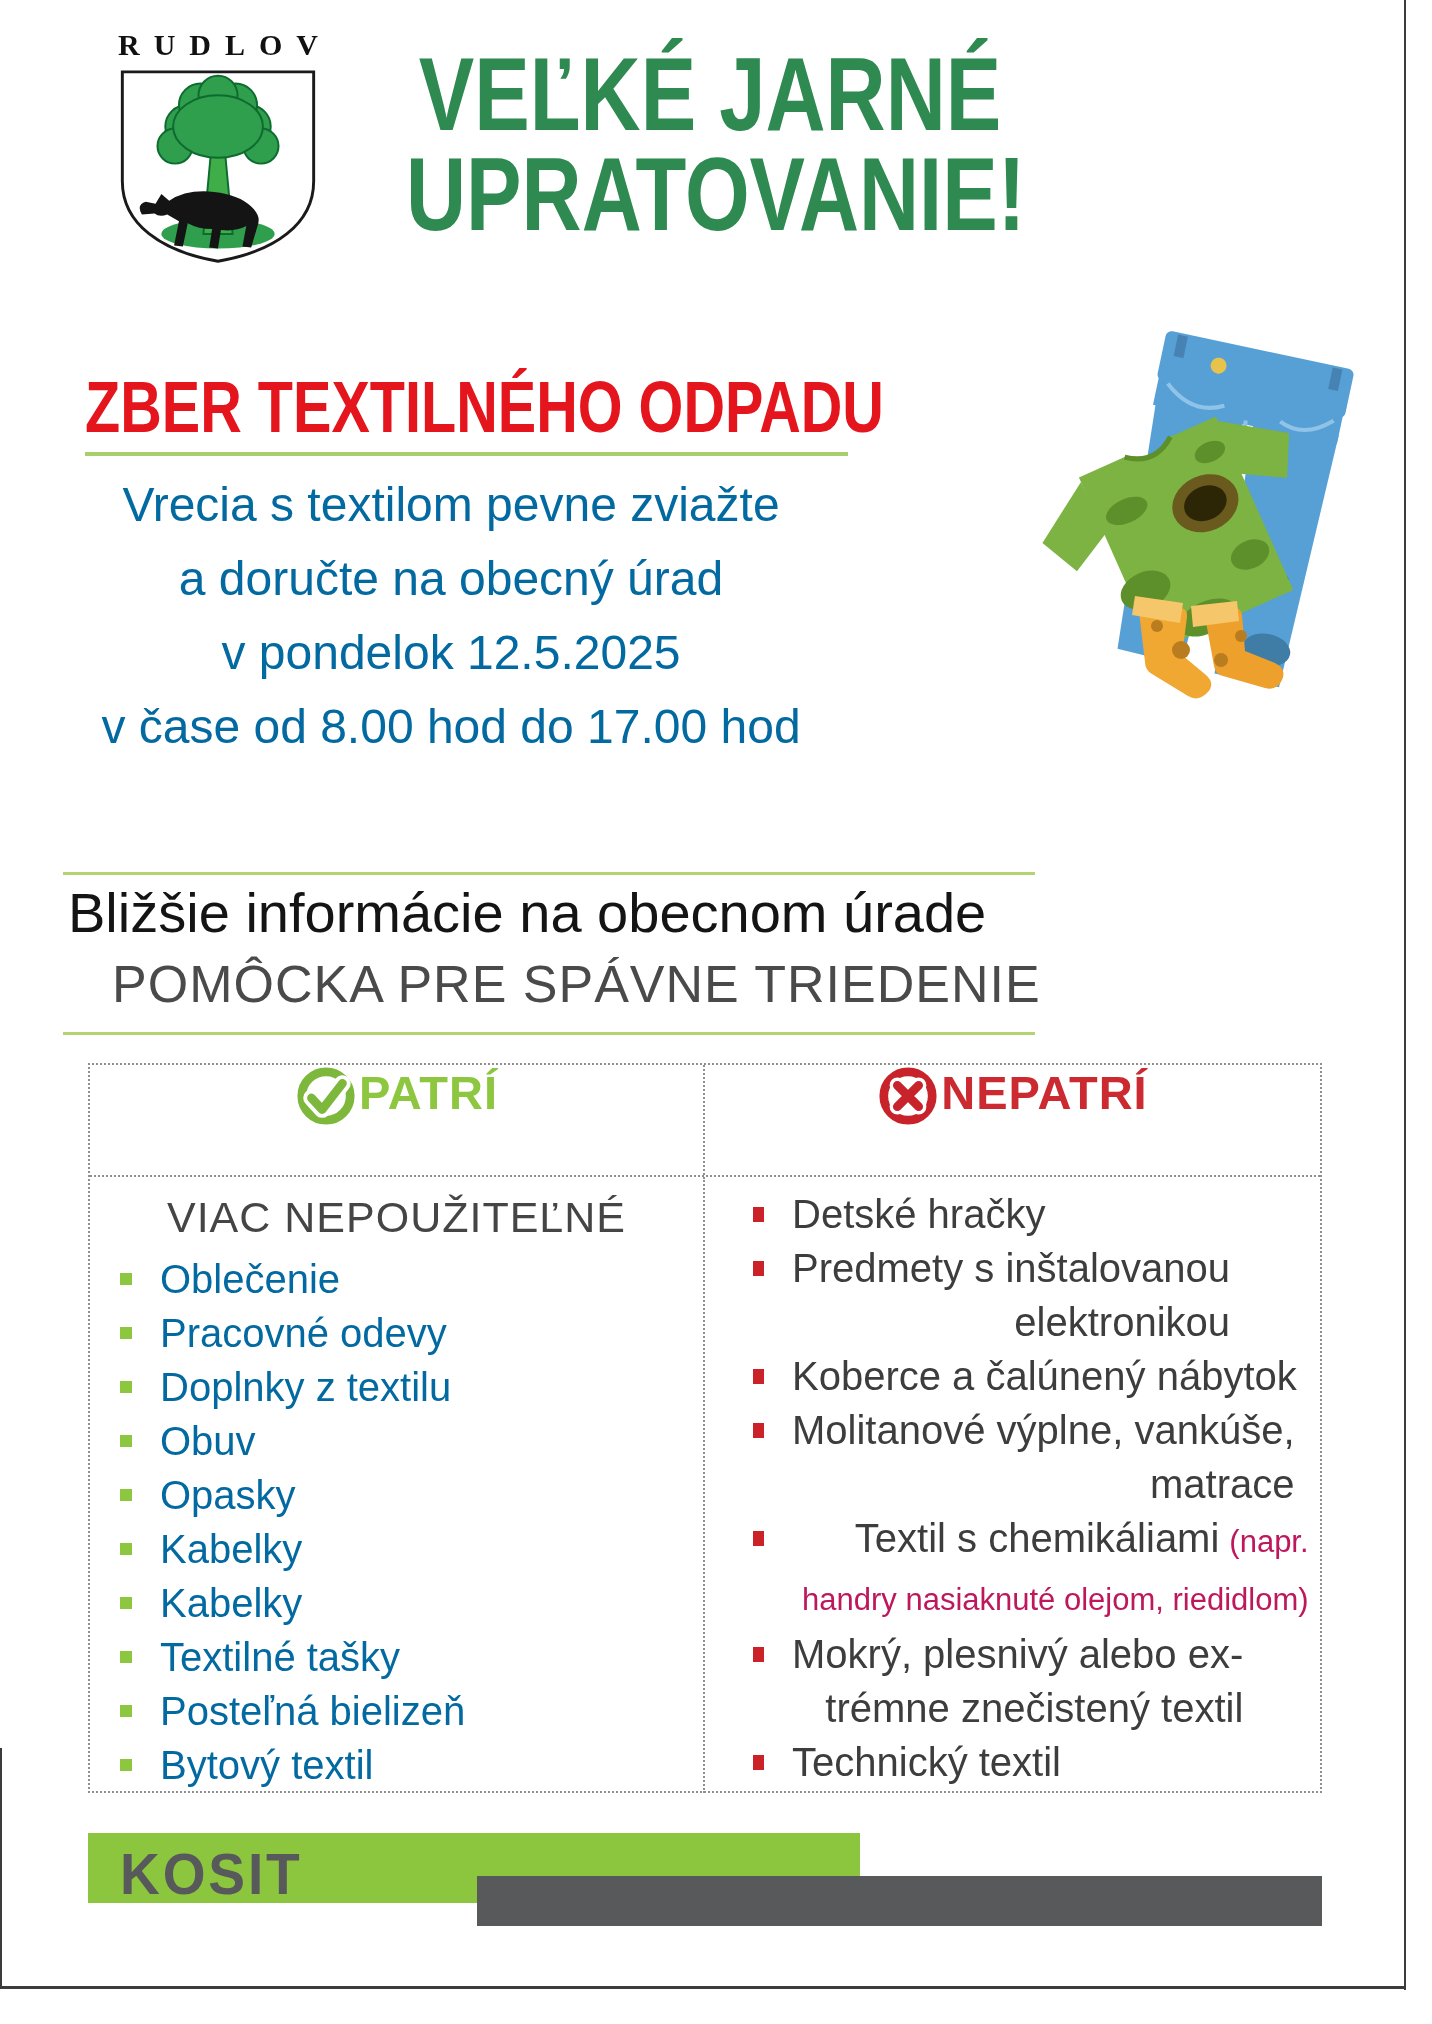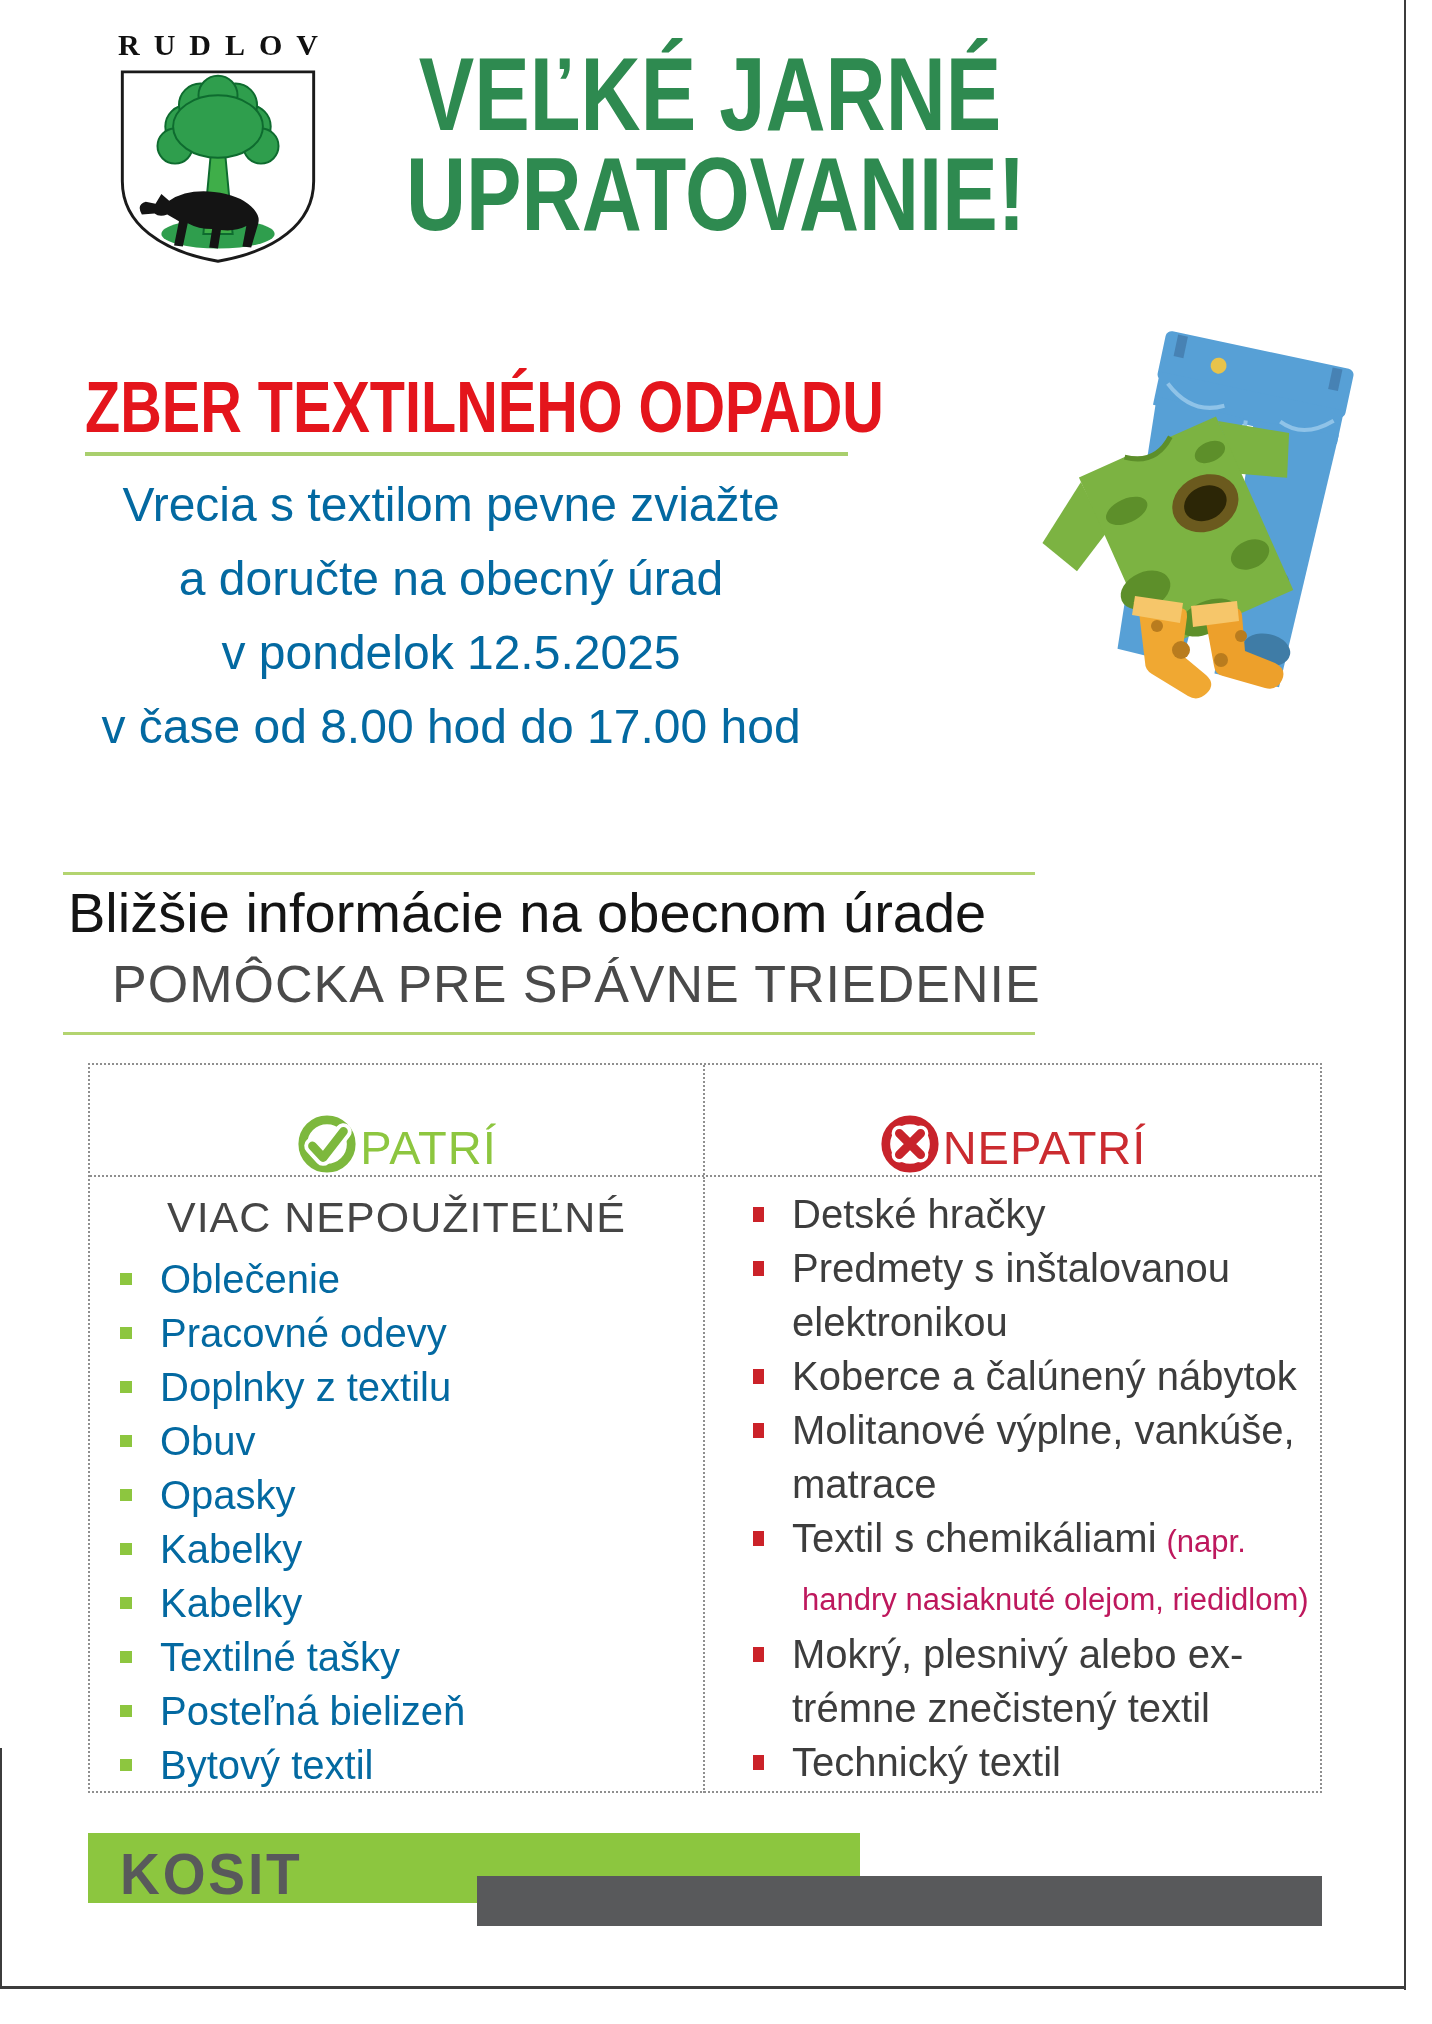--- a/index.html
+++ b/index.html
@@ -36,30 +36,30 @@
   .divider.d1{top:872px;}
   .divider.d2{top:1032px;}
   .info-line{position:absolute; left:68px; top:880px; font-size:56px; color:#141414; white-space:nowrap;}
   .helper-heading{position:absolute; left:112px; top:954px; font-size:52px; color:#4a4a4a; letter-spacing:1px; white-space:nowrap;}
   
   .sort-table{
     position:absolute; left:88px; top:1063px; width:1234px; height:730px;
     border:2px dotted #8f8f8f; box-sizing:border-box; background:#fff;
   }
   .t-header{display:flex; height:112px; border-bottom:2px dotted #8f8f8f; box-sizing:border-box;}
-  .t-head-cell{flex:0 0 auto; display:flex; align-items:flex-end; justify-content:center; gap:2px;}
+  .t-head-cell{flex:0 0 auto; display:flex; align-items:flex-start; justify-content:center; gap:2px;font-weight:bold;}
   .t-head-cell.left{width:615px; border-right:2px dotted #8f8f8f; box-sizing:border-box;}
   .t-head-cell.right{flex:1;}
   .head-label{font-size:47px; letter-spacing:1px;}
   .head-label.patri{color:#8dc63f;}
   .head-label.nepatri{color:#cb2b30;}
   .t-body{display:flex; height:616px;}
   .t-cell{box-sizing:border-box;}
   .t-cell.left{width:615px; border-right:2px dotted #8f8f8f; padding:0 0 0 30px;}
-  .t-cell.right{flex:1; padding:0 0 0 48px;}
+  .t-cell.right{flex:1; padding:0 0 0 48px;text-align:right;}
   .subheader{ text-align:center; font-size:43px; color:#454545; letter-spacing:1px; margin:16px 30px 0 0;}
   ul.sort-list{list-style:none; margin:0; padding:10px 0 0 0;}
   li.p-item{display:flex; align-items:center; gap:28px; height:54px; font-size:40px; color:#0369a1;}
   li.n-item{display:flex; align-items:flex-start; gap:28px; font-size:40px; color:#3d3d3d;}
   li.n-item .item-text{line-height:54px;}
   .bullet{flex:0 0 auto; display:inline-block;}
   .bullet.green{width:12px; height:12px; background:#8dc63f;}
   .bullet.red{width:11px; height:15px; background:#cb2229; margin-top:20px;}
   .small-note{font-size:31px; color:#be185d;}
   li .small-note{margin-left:10px;}

